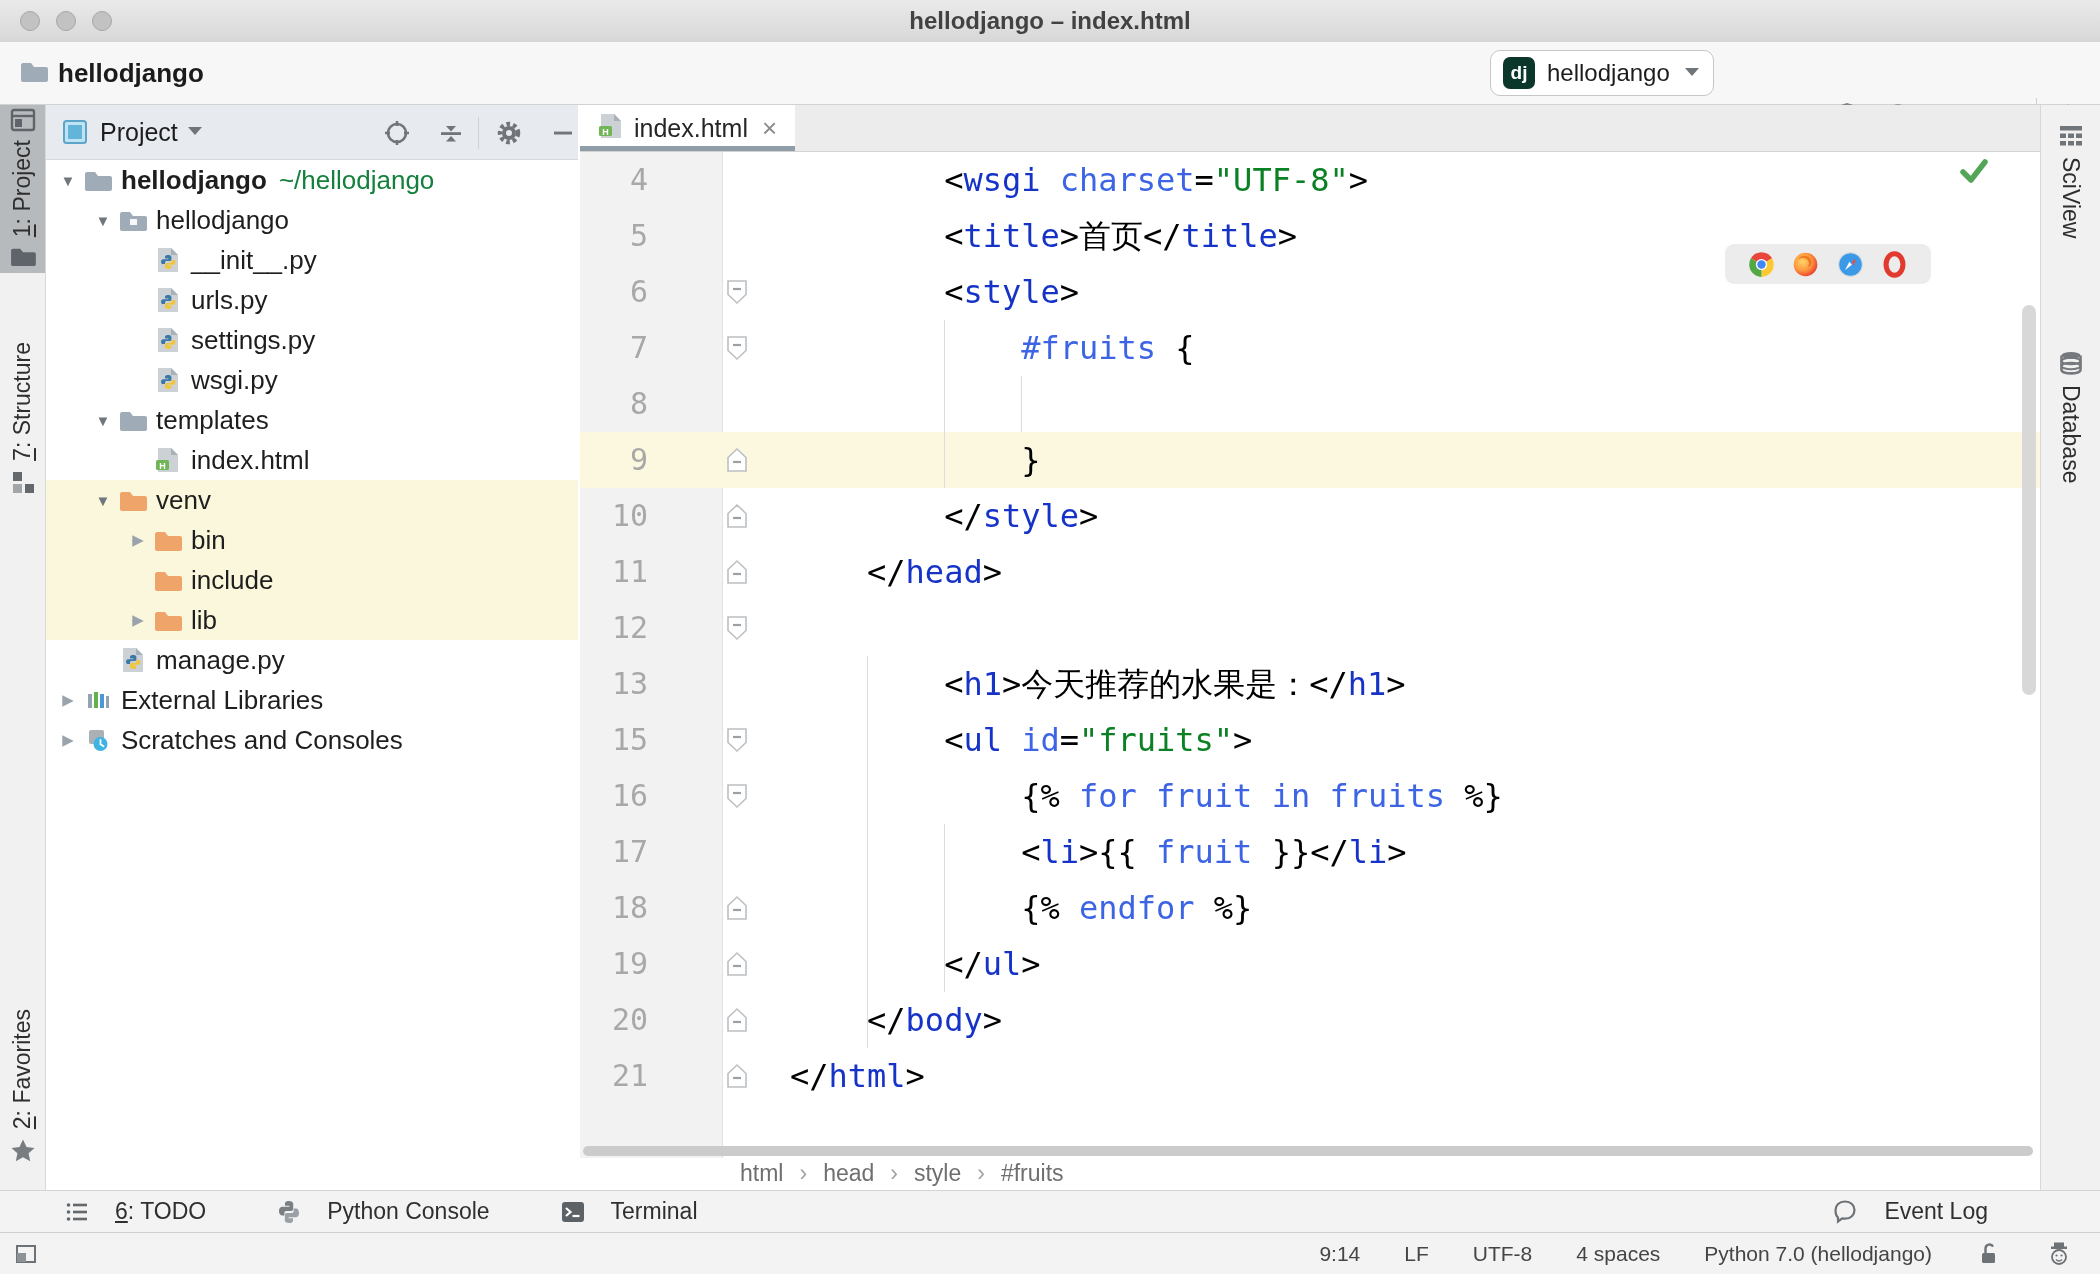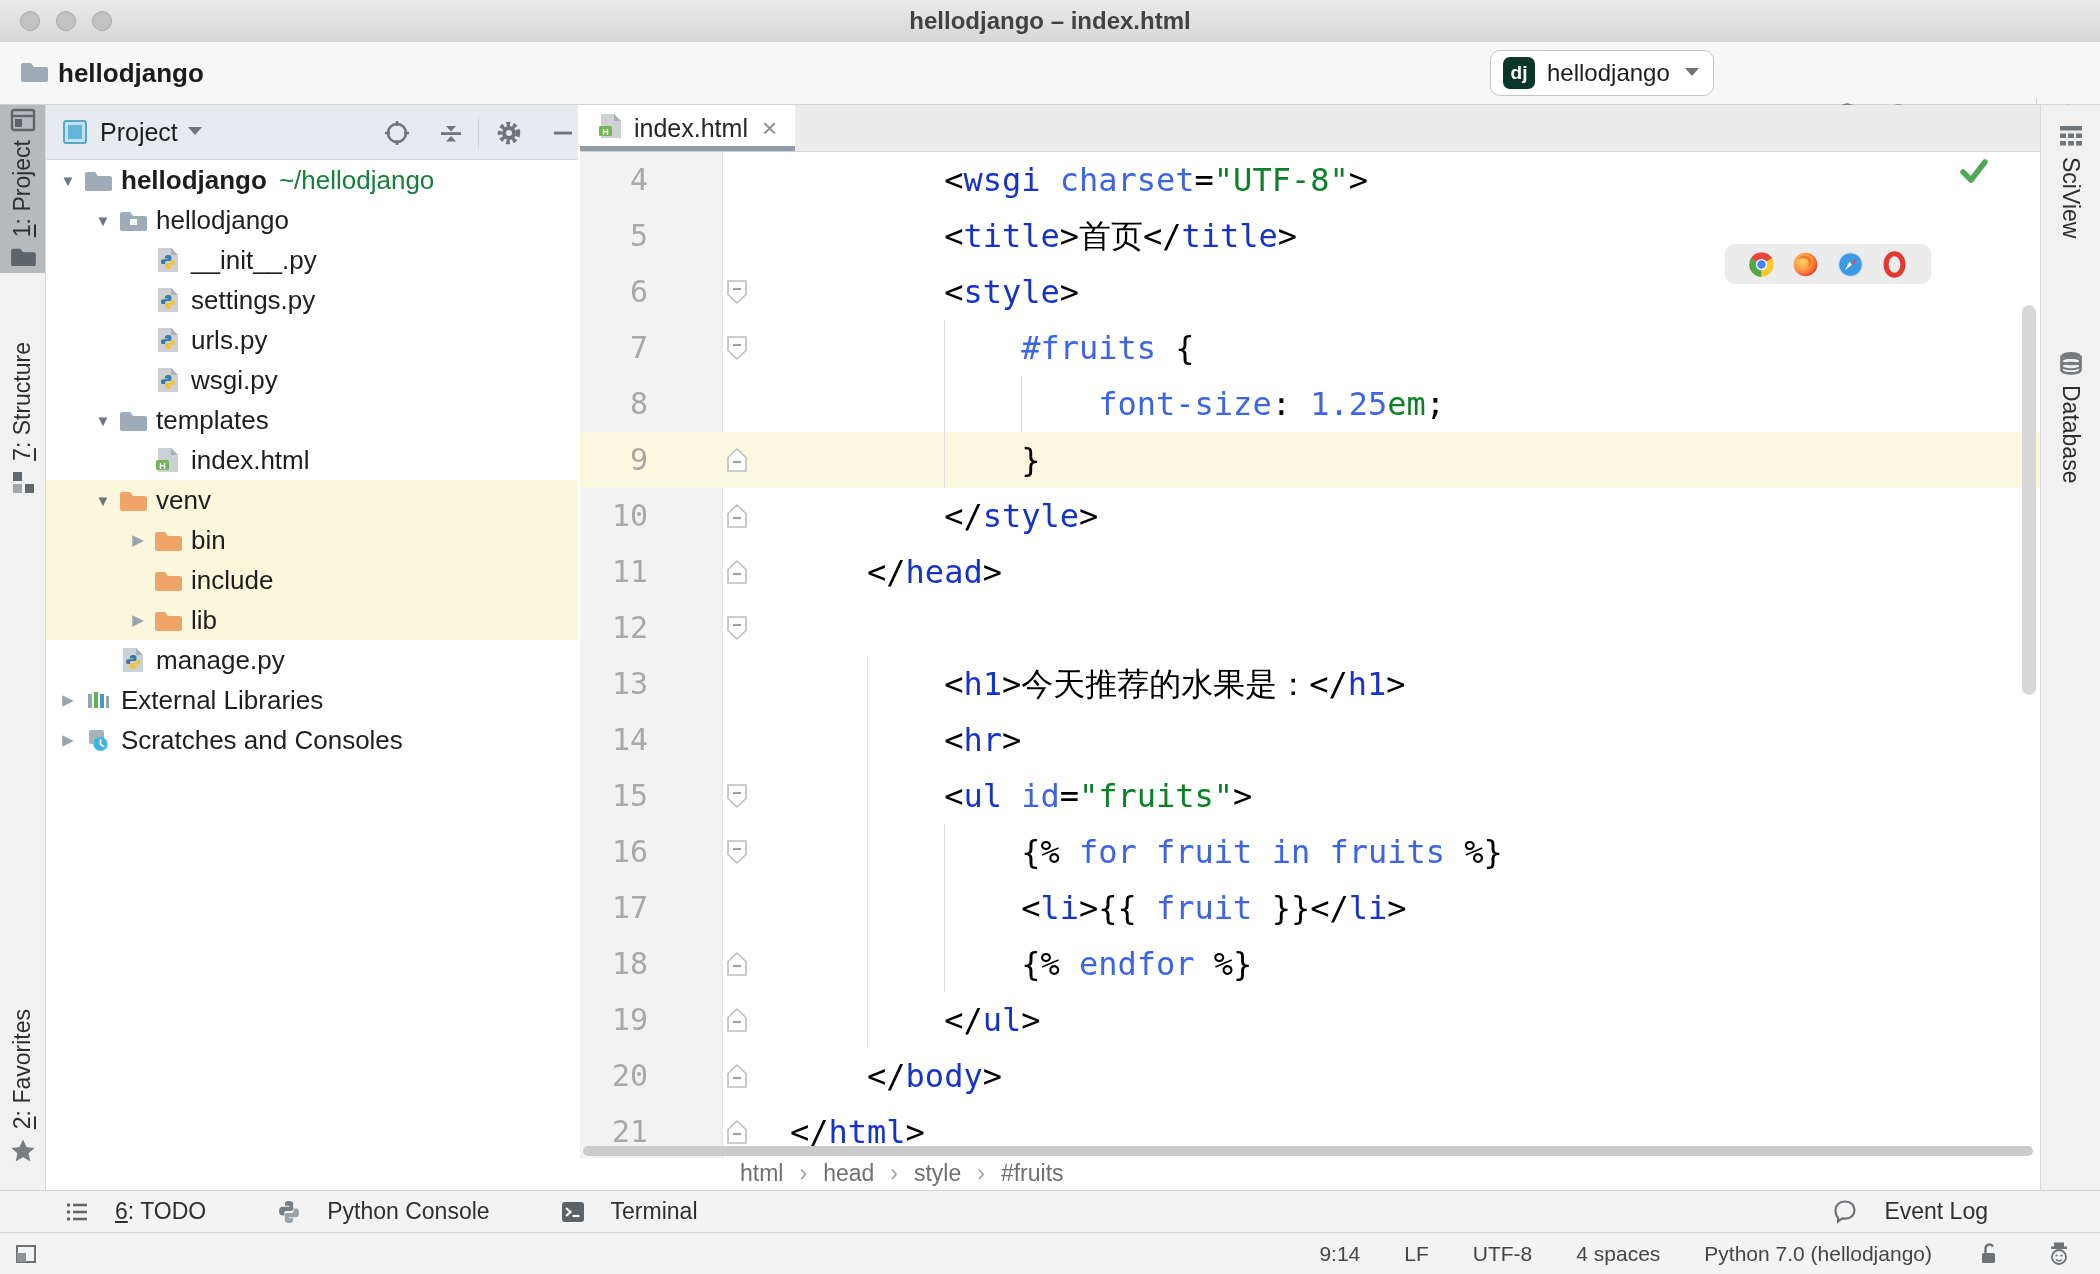--- a/index.html
+++ b/index.html
@@ -306,33 +306,33 @@
       <div class="trow" style="padding-left: 78px;">
         <span class="arrowbox aclosed"></span>
         <span class="ticon" style="display: inline-flex;">
           <svg width="26" height="26" viewBox="0 0 26 26" xmlns="http://www.w3.org/2000/svg">
             <path d="M3 1h13l7 7v17H3z" fill="#ccd1d6"></path>
             <path d="M16 1l7 7h-7z" fill="#a9b0b7"></path>
             <path d="M13 8c-3 0-3 2-3 2v1.5h3.5v.7H8.2S6 12 6 14.8 8.2 17 8.2 17H10v-1.5c0-1.6 1.6-1.6 1.6-1.6h3.2c1.5 0 1.6-1.5 1.6-1.5v-2.2S16.6 8 13 8z" fill="#3b78a8"></path>
             <path d="M13.4 22c3 0 3-2 3-2v-1.5h-3.5v-.7h5.3s2.2.2 2.2-2.6-2.2-2.2-2.2-2.2h-1.8v1.5c0 1.6-1.6 1.6-1.6 1.6h-3.2c-1.5 0-1.6 1.5-1.6 1.5v2.2s-.2 2.2 3.4 2.2z" fill="#f0c53b"></path>
           </svg>
         </span>
-        <span class="tlabel">settings.py</span>
+        <span class="tlabel">urls.py</span>
       </div>
       <div class="trow" style="padding-left: 78px;">
         <span class="arrowbox aclosed"></span>
         <span class="ticon" style="display: inline-flex;">
           <svg width="26" height="26" viewBox="0 0 26 26" xmlns="http://www.w3.org/2000/svg">
             <path d="M3 1h13l7 7v17H3z" fill="#ccd1d6"></path>
             <path d="M16 1l7 7h-7z" fill="#a9b0b7"></path>
             <path d="M13 8c-3 0-3 2-3 2v1.5h3.5v.7H8.2S6 12 6 14.8 8.2 17 8.2 17H10v-1.5c0-1.6 1.6-1.6 1.6-1.6h3.2c1.5 0 1.6-1.5 1.6-1.5v-2.2S16.6 8 13 8z" fill="#3b78a8"></path>
             <path d="M13.4 22c3 0 3-2 3-2v-1.5h-3.5v-.7h5.3s2.2.2 2.2-2.6-2.2-2.2-2.2-2.2h-1.8v1.5c0 1.6-1.6 1.6-1.6 1.6h-3.2c-1.5 0-1.6 1.5-1.6 1.5v2.2s-.2 2.2 3.4 2.2z" fill="#f0c53b"></path>
           </svg>
         </span>
-        <span class="tlabel">urls.py</span>
+        <span class="tlabel">settings.py</span>
       </div>
       <div class="trow" style="padding-left: 78px;">
         <span class="arrowbox aclosed"></span>
         <span class="ticon" style="display: inline-flex;">
           <svg width="26" height="26" viewBox="0 0 26 26" xmlns="http://www.w3.org/2000/svg">
             <path d="M3 1h13l7 7v17H3z" fill="#ccd1d6"></path>
             <path d="M16 1l7 7h-7z" fill="#a9b0b7"></path>
             <path d="M13 8c-3 0-3 2-3 2v1.5h3.5v.7H8.2S6 12 6 14.8 8.2 17 8.2 17H10v-1.5c0-1.6 1.6-1.6 1.6-1.6h3.2c1.5 0 1.6-1.5 1.6-1.5v-2.2S16.6 8 13 8z" fill="#3b78a8"></path>
             <path d="M13.4 22c3 0 3-2 3-2v-1.5h-3.5v-.7h5.3s2.2.2 2.2-2.6-2.2-2.2-2.2-2.2h-1.8v1.5c0 1.6-1.6 1.6-1.6 1.6h-3.2c-1.5 0-1.6 1.5-1.6 1.5v2.2s-.2 2.2 3.4 2.2z" fill="#f0c53b"></path>
           </svg>
@@ -476,21 +476,20 @@
           <span class="fold" style="display: inline-flex;">
             <svg width="22" height="26" viewBox="0 0 22 26" xmlns="http://www.w3.org/2000/svg">
               <path d="M2 2h18v13.5L11 24l-9-8.5z" fill="#fff" stroke="#bcc0c4" stroke-width="1.6"></path>
               <path d="M7 10h8" stroke="#9aa0a6" stroke-width="2.2"></path>
             </svg>
           </span>
           <span class="ctext"><span class="cn">            </span><span class="ck">#fruits</span><span class="cn"> {</span></span>
         </div>
         <div class="cline">
           <span class="lnum">8</span>
-          <span class="ctext"><span class="cn">                </span><span class="ck">font-size</span><span class="cn">: </span><span class="ck">1.25</span><span class="cs">em</span><span class="cn">;</span></span>
         </div>
         <div class="cline hl">
           <span class="lnum">9</span>
           <span class="fold" style="display: inline-flex;">
             <svg width="22" height="26" viewBox="0 0 22 26" xmlns="http://www.w3.org/2000/svg">
               <path d="M2 24h18V10.5L11 2l-9 8.5z" fill="#fff" stroke="#bcc0c4" stroke-width="1.6"></path>
               <path d="M7 15h8" stroke="#9aa0a6" stroke-width="2.2"></path>
             </svg>
           </span>
           <span class="ctext"><span class="cn">            }</span></span>
@@ -520,24 +519,20 @@
           <span class="fold" style="display: inline-flex;">
             <svg width="22" height="26" viewBox="0 0 22 26" xmlns="http://www.w3.org/2000/svg">
               <path d="M2 2h18v13.5L11 24l-9-8.5z" fill="#fff" stroke="#bcc0c4" stroke-width="1.6"></path>
               <path d="M7 10h8" stroke="#9aa0a6" stroke-width="2.2"></path>
             </svg>
           </span>
         </div>
         <div class="cline">
           <span class="lnum">13</span>
           <span class="ctext"><span class="cn">        &lt;</span><span class="ct">h1</span><span class="cn">&gt;今天推荐的水果是：&lt;/</span><span class="ct">h1</span><span class="cn">&gt;</span></span>
-        </div>
-        <div class="cline">
-          <span class="lnum">14</span>
-          <span class="ctext"><span class="cn">        &lt;</span><span class="ct">hr</span><span class="cn">&gt;</span></span>
         </div>
         <div class="cline">
           <span class="lnum">15</span>
           <span class="fold" style="display: inline-flex;">
             <svg width="22" height="26" viewBox="0 0 22 26" xmlns="http://www.w3.org/2000/svg">
               <path d="M2 2h18v13.5L11 24l-9-8.5z" fill="#fff" stroke="#bcc0c4" stroke-width="1.6"></path>
               <path d="M7 10h8" stroke="#9aa0a6" stroke-width="2.2"></path>
             </svg>
           </span>
           <span class="ctext"><span class="cn">        &lt;</span><span class="ct">ul</span><span class="cn"> </span><span class="ck">id</span><span class="cn">=</span><span class="cs">"fruits"</span><span class="cn">&gt;</span></span>

